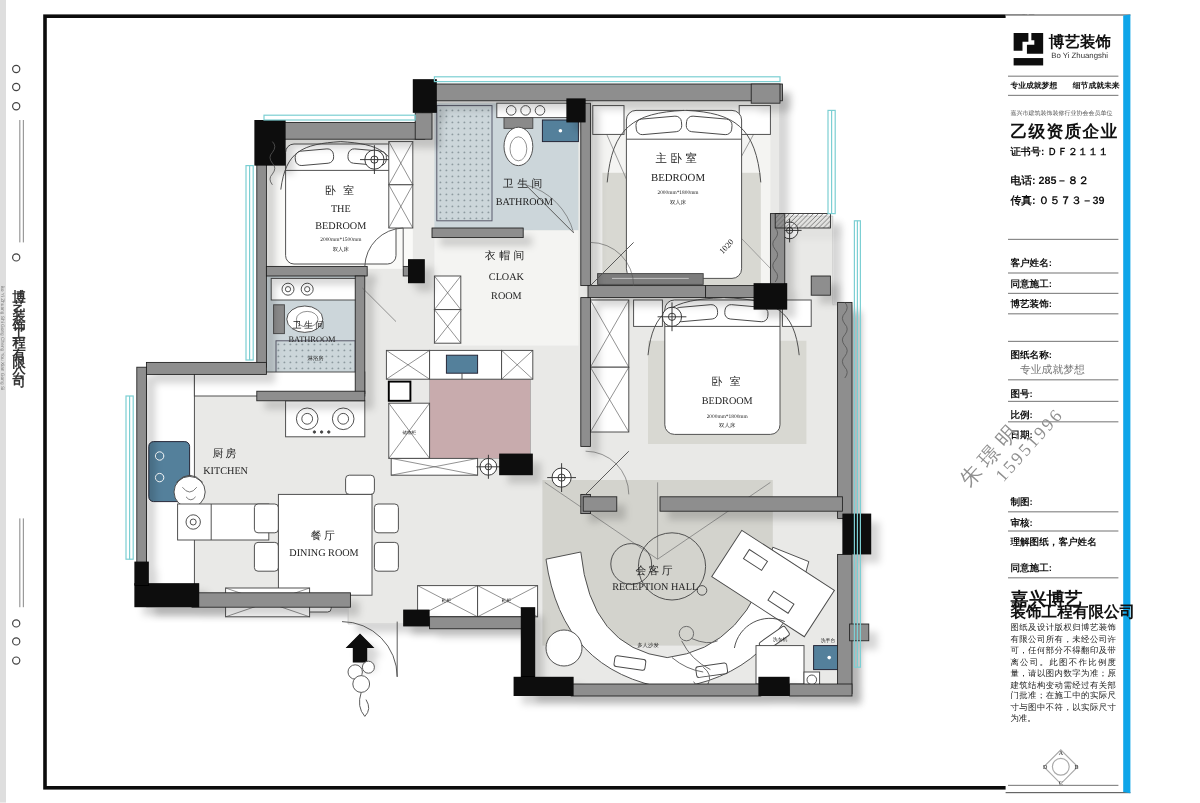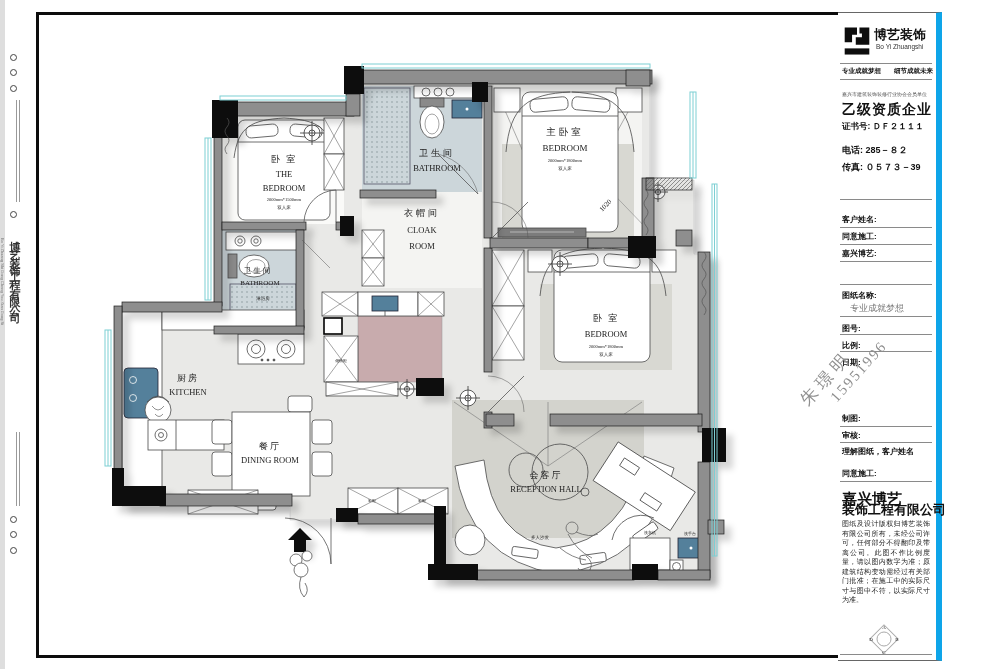--- a/index.html
+++ b/index.html
@@ -407,21 +407,21 @@
   <div class="tb-row" style="top:78px;font:5px 'Liberation Sans',sans-serif;color:#555">嘉兴市建筑装饰装修行业协会会员单位</div>
   <div class="tb-row" style="top:88px;font:bold 14px 'Liberation Sans',sans-serif;letter-spacing:1px">乙级资质企业</div>
   <div class="tb-row" style="top:108px;font-size:8.5px">证书号: ＤＦ２１１１</div>
   <div class="tb-row" style="top:131px;font-size:9px">电话: 285－８２</div>
   <div class="tb-row" style="top:148px;font-size:9px">传真: ０５７３－39</div>
   <div class="tb-line" style="top:186px"></div>
   <div class="tb-row" style="top:201px">客户姓名:</div>
   <div class="tb-line" style="top:214px"></div>
   <div class="tb-row" style="top:218px">同意施工:</div>
   <div class="tb-line" style="top:231px"></div>
-  <div class="tb-row" style="top:235px">嘉兴博艺:</div>
+  <div class="tb-row" style="top:235px">博艺装饰:</div>
   <div class="tb-line" style="top:248px"></div>
   <div class="tb-line" style="top:271px"></div>
   <div class="tb-row" style="top:277px">图纸名称:</div>
   <div class="tb-row" style="top:289px;left:12px;font:9px 'Liberation Serif',serif;color:#777">专业成就梦想</div>
   <div class="tb-line" style="top:303px"></div>
   <div class="tb-row" style="top:310px">图号:</div>
   <div class="tb-line" style="top:321px"></div>
   <div class="tb-row" style="top:327px">比例:</div>
   <div class="tb-line" style="top:338px"></div>
   <div class="tb-row" style="top:344px">日期:</div>

